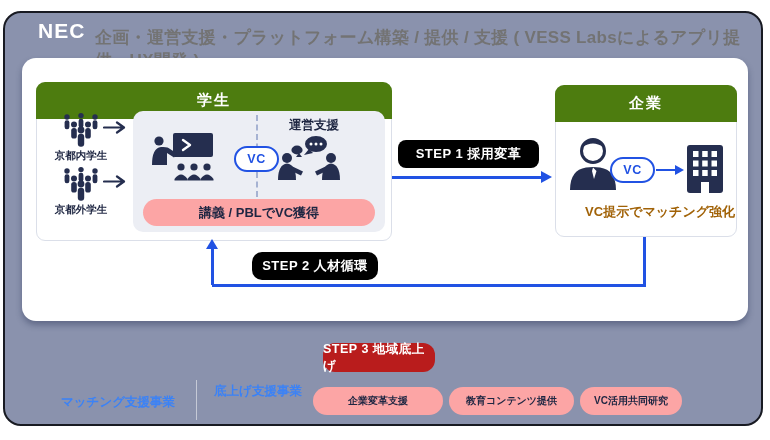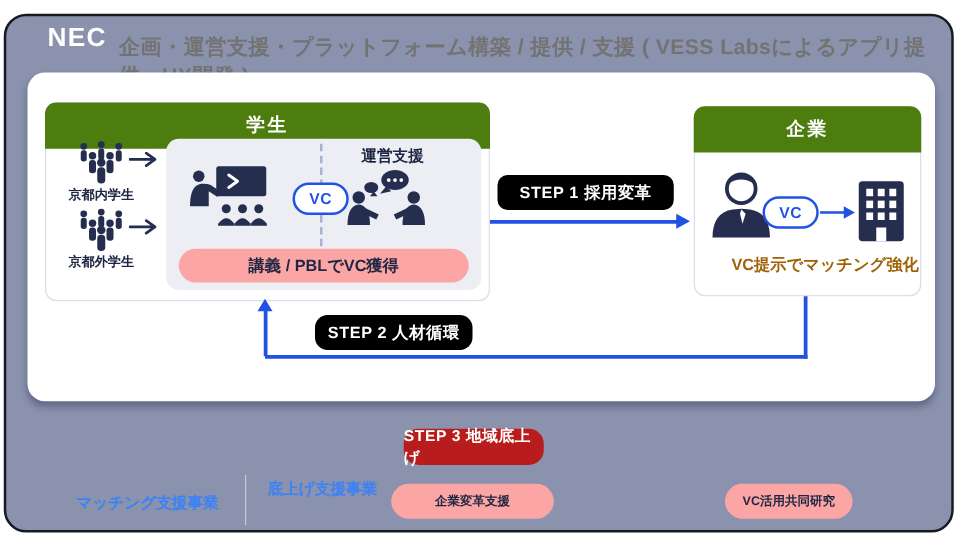--- a/index.html
+++ b/index.html
@@ -210,16 +210,19 @@
 
   <div class="abs step-badge navy-badge" style="left:323px;top:343px;width:112px;height:29px;border-radius:12px;font-size:12.5px">STEP 3 地域底上げ</div>
 
   <div class="abs footer-label" style="left:48px;top:394px;width:140px">マッチング支援事業</div>
   <div class="abs divider"></div>
   <div class="abs footer-label" style="left:208px;top:383px;width:100px">底上げ支援事業</div>
 
   <div class="abs white-pill footer-pill" style="left:313px;top:387px;width:130px">
     <span>企業変革支援</span>
   </div>
+  <div class="abs white-pill footer-pill" style="left:449px;top:387px;width:125px">
+    <span>教育コンテンツ提供</span>
+  </div>
   <div class="abs white-pill footer-pill" style="left:580px;top:387px;width:102px">
     <span>VC活用共同研究</span>
   </div>
 </div>
 
 </body></html>

